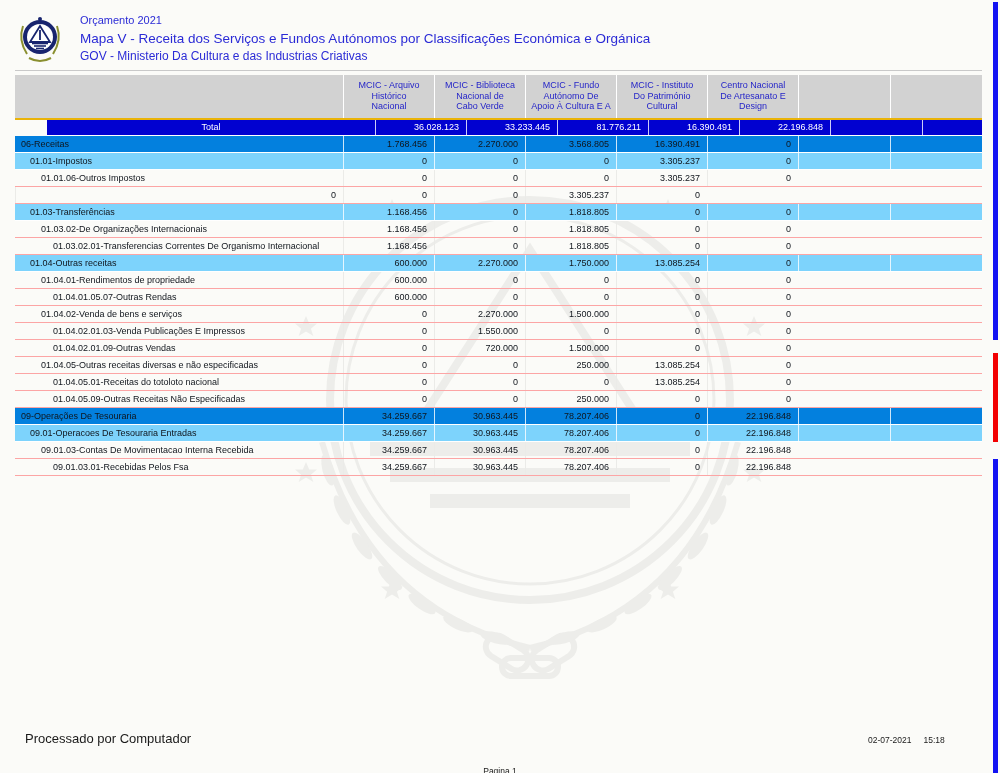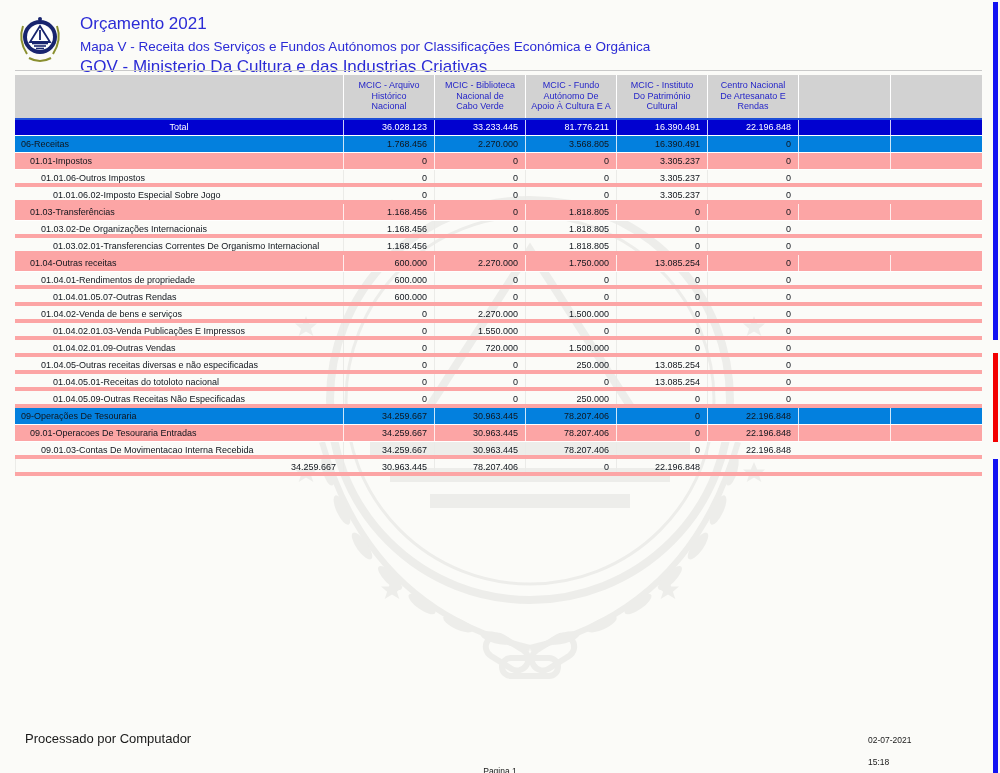--- a/index.html
+++ b/index.html
@@ -7,54 +7,54 @@
     width:1000px;height:773px;position:relative;overflow:hidden;
     background:#fbfbf8;
     font-family:"Liberation Sans", sans-serif;
     -webkit-font-smoothing:antialiased;
   }
   
   .watermark{position:absolute;left:250px;top:180px;width:560px;height:520px;z-index:0;}
   
   .logo{position:absolute;left:16px;top:12px;width:48px;height:52px;z-index:2;}
   .titles{position:absolute;left:80px;top:14px;z-index:2;}
-  .t-program{font-size:17px;color:#2b2bd6;margin:0 0 5px 0;}
+  .t-program{font-size:11px;color:#2b2bd6;margin:0 0 5px 0;}
   .t-main{font-size:13.5px;color:#2b2bd6;margin:0 4px 3px 0;}
-  .t-entity{font-size:17px;color:#2b2bd6;margin:0;}
+  .t-entity{font-size:12px;color:#2b2bd6;margin:0;}
   .top-rule{position:absolute;left:15px;top:70px;width:967px;height:1px;background:#c9c9c9;z-index:2;}
   
   .budget-table{position:absolute;left:15px;top:75px;width:967px;z-index:1;font-size:9px;color:#10151c;}
   .trow{display:grid;grid-template-columns:328px 91px 91px 91px 91px 91px 92px 92px;}
-  .thead{height:43px;border-bottom:2px solid #1d4ed8;box-sizing:content-box;}
+  .thead{height:43px;border-bottom:2px solid #eab308;box-sizing:content-box;}
   .hcell{
     background:#d2d2d2;color:#2525c8;text-align:center;
     font-size:9px;line-height:10.5px;padding-top:5px;
     white-space:pre;overflow:hidden;
   }
   .hcell + .hcell{border-left:1px solid #ffffff;}
   .drow{height:17px;line-height:16px;}
-  .r-total{height:16px;line-height:15px;background:#0101d0;color:#ffffff;border-bottom:1px solid #ffffff;box-sizing:border-box;}
+  .r-total{height:16px;line-height:15px;background:#0101d0;color:#ffffff;border-bottom:1px solid #ffffff;box-sizing:border-box;margin-left:32px;}
   .r-blue{background:#0380de;border-bottom:1px solid #ffffff;box-sizing:border-box;}
-  .r-cyan{background:#fca5a5;border-bottom:1px solid #ffffff;box-sizing:border-box;}
-  .r-white{border-bottom:4px solid #fca5a5;box-sizing:border-box;}
+  .r-cyan{background:#7dd3fc;border-bottom:1px solid #ffffff;box-sizing:border-box;}
+  .r-white{border-bottom:1px solid #fca5a5;box-sizing:border-box;}
   .lcell{overflow:hidden;white-space:nowrap;}
   .lvl0{text-align:center;}
   .lvl1{padding-left:6px;}
   .lvl2{padding-left:15px;}
   .lvl3{padding-left:26px;}
   .lvl4{padding-left:38px;}
   .vcell{text-align:right;padding-right:7px;overflow:hidden;white-space:nowrap;}
   .r-total .vcell,.r-total .xcell,
   .r-blue  .vcell,.r-blue  .xcell,
   .r-cyan  .vcell,.r-cyan  .xcell{border-left:1px solid rgba(255,255,255,.8);}
   .r-white .vcell{border-left:1px solid #ebebe8;}
   
   .footer-left{position:absolute;left:25px;top:731px;font-size:13px;color:#1a1a1a;z-index:2;}
   .footer-center{position:absolute;left:0;top:766px;width:1000px;text-align:center;font-size:8.5px;color:#1a1a1a;z-index:2;}
-  .footer-right{position:absolute;left:868px;top:735px;font-size:8.5px;color:#1a1a1a;z-index:2;display:flex;gap:12px;flex-direction:column;}
+  .footer-right{position:absolute;left:868px;top:735px;font-size:8.5px;color:#1a1a1a;z-index:2;display:flex;gap:12px;}
   
   .edge-bar{position:absolute;width:5px;left:993px;z-index:3;}
   .edge-blue-top{top:2px;height:338px;background:#1212f2;}
   .edge-red{top:353px;height:89px;background:#f20000;}
   .edge-blue-bottom{top:459px;height:314px;background:#1212f2;}
 </style>
 </head>
 <body>
 
 <svg class="watermark" viewBox="0 0 560 520" aria-hidden="true">
@@ -137,21 +137,21 @@
 Nacional de
 Cabo Verde</div>
       <div class="hcell">MCIC - Fundo
 Autónomo De
 Apoio À Cultura E A</div>
       <div class="hcell">MCIC - Instituto
 Do Património
 Cultural</div>
       <div class="hcell">Centro Nacional
 De Artesanato E
-Rendas</div>
+Design</div>
       <div class="hcell"></div>
       <div class="hcell"></div>
     </div>
     <div class="trow drow r-total">
       <div class="lcell lvl0">Total</div>
       <div class="vcell">36.028.123</div>
       <div class="vcell">33.233.445</div>
       <div class="vcell">81.776.211</div>
       <div class="vcell">16.390.491</div>
       <div class="vcell">22.196.848</div>
@@ -182,21 +182,20 @@
       <div class="lcell lvl3">01.01.06-Outros Impostos</div>
       <div class="vcell">0</div>
       <div class="vcell">0</div>
       <div class="vcell">0</div>
       <div class="vcell">3.305.237</div>
       <div class="vcell">0</div>
       <div class="xcell"></div>
       <div class="xcell"></div>
     </div>
     <div class="trow drow r-white">
-      <div class="lcell lvl4">01.01.06.02-Imposto Especial Sobre Jogo</div>
       <div class="vcell">0</div>
       <div class="vcell">0</div>
       <div class="vcell">0</div>
       <div class="vcell">3.305.237</div>
       <div class="vcell">0</div>
       <div class="xcell"></div>
       <div class="xcell"></div>
     </div>
     <div class="trow drow r-cyan">
       <div class="lcell lvl2">01.03-Transferências</div>
@@ -342,20 +341,21 @@
       <div class="lcell lvl3">09.01.03-Contas De Movimentacao Interna Recebida</div>
       <div class="vcell">34.259.667</div>
       <div class="vcell">30.963.445</div>
       <div class="vcell">78.207.406</div>
       <div class="vcell">0</div>
       <div class="vcell">22.196.848</div>
       <div class="xcell"></div>
       <div class="xcell"></div>
     </div>
     <div class="trow drow r-white">
+      <div class="lcell lvl4">09.01.03.01-Recebidas Pelos Fsa</div>
       <div class="vcell">34.259.667</div>
       <div class="vcell">30.963.445</div>
       <div class="vcell">78.207.406</div>
       <div class="vcell">0</div>
       <div class="vcell">22.196.848</div>
       <div class="xcell"></div>
       <div class="xcell"></div>
     </div>
   </div>
 

